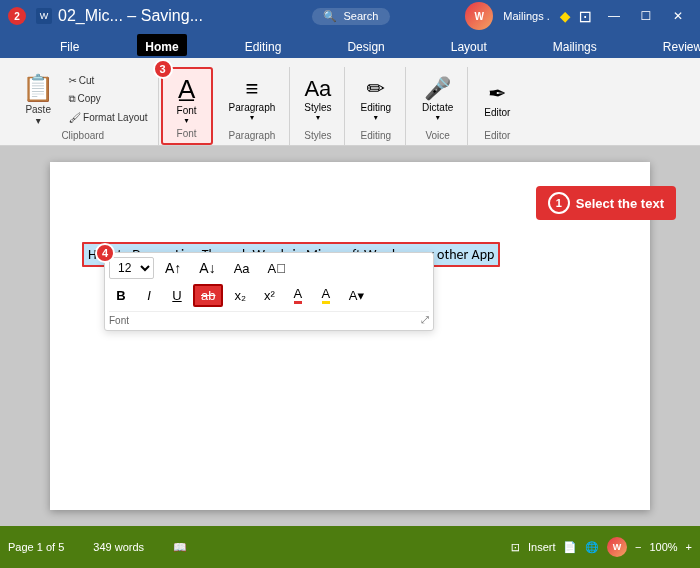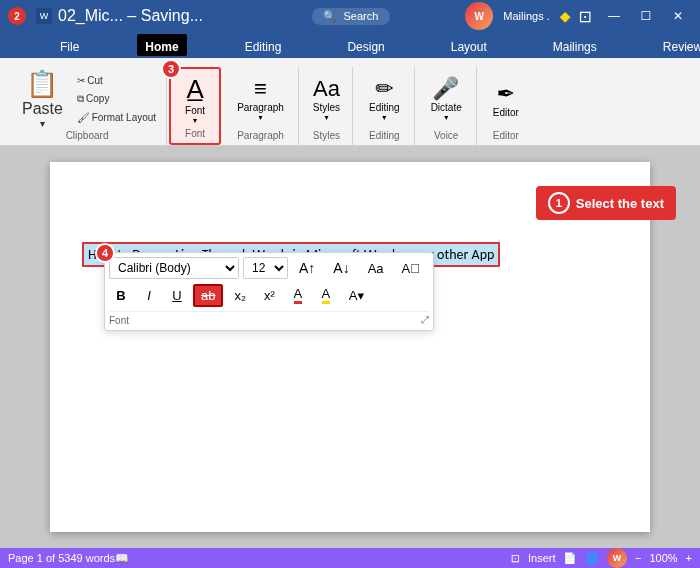--- a/index.html
+++ b/index.html
@@ -188,28 +188,28 @@
       font-weight: bold;
       display: flex;
       align-items: center;
       justify-content: center;
       border: 2px solid white;
       z-index: 30;
     }
 
     
     .status-bar {
-      background: #8b5cf6;
-      height: 20px;
+      background: #4d7c0f;
+      height: 42px;
       display: flex;
       align-items: center;
       padding: 0 8px;
       color: white;
       font-size: 11px;
-      gap: 0;
+      gap: 29px;
     }
     .status-bar .right-icons { margin-left: auto; display: flex; align-items: center; gap: 8px; }
 
     
     .app-wrapper {
       display: flex;
       flex-direction: column;
       height: 568px;
       width: 700px;
     }
@@ -280,21 +280,21 @@
     </div>
   </div>
 
   <div style="position:relative;">
     <div class="ribbon">
 
       <div class="ribbon-group">
         <div class="clipboard-group">
           <div class="paste-btn">
             <div style="font-size:26px;">📋</div>
-            <span style="font-size:16px;">Paste</span>
+            <span style="font-size:10px;">Paste</span>
             <span>▾</span>
           </div>
           <div class="small-btns">
             <div class="small-btn">
               <span>✂</span>
               <span>Cut</span>
             </div>
             <div class="small-btn">
               <span>⧉</span>
               <span>Copy</span>
@@ -361,23 +361,20 @@
           <div style="font-size:22px;">✒</div>
           <span style="font-size:10px;">Editor</span>
         </div>
         <div class="ribbon-group-label">Editor</div>
       </div>
     </div>
 
     <div class="font-bar">
       <div class="num-badge" style="top:-10px;left:-10px;">4</div>
       <div class="font-bar-row1">
-        <select class="font-select">
-          <option>Calibri (Body)</option>
-        </select>
         <select class="size-select">
           <option>12</option>
         </select>
         <button class="format-btn" style="font-size:14px;">A↑</button>
         <button class="format-btn" style="font-size:14px;">A↓</button>
         <button class="format-btn">Aa</button>
         <button class="format-btn">A⃝</button>
       </div>
       <div class="font-bar-row2">
         <button class="format-btn">

